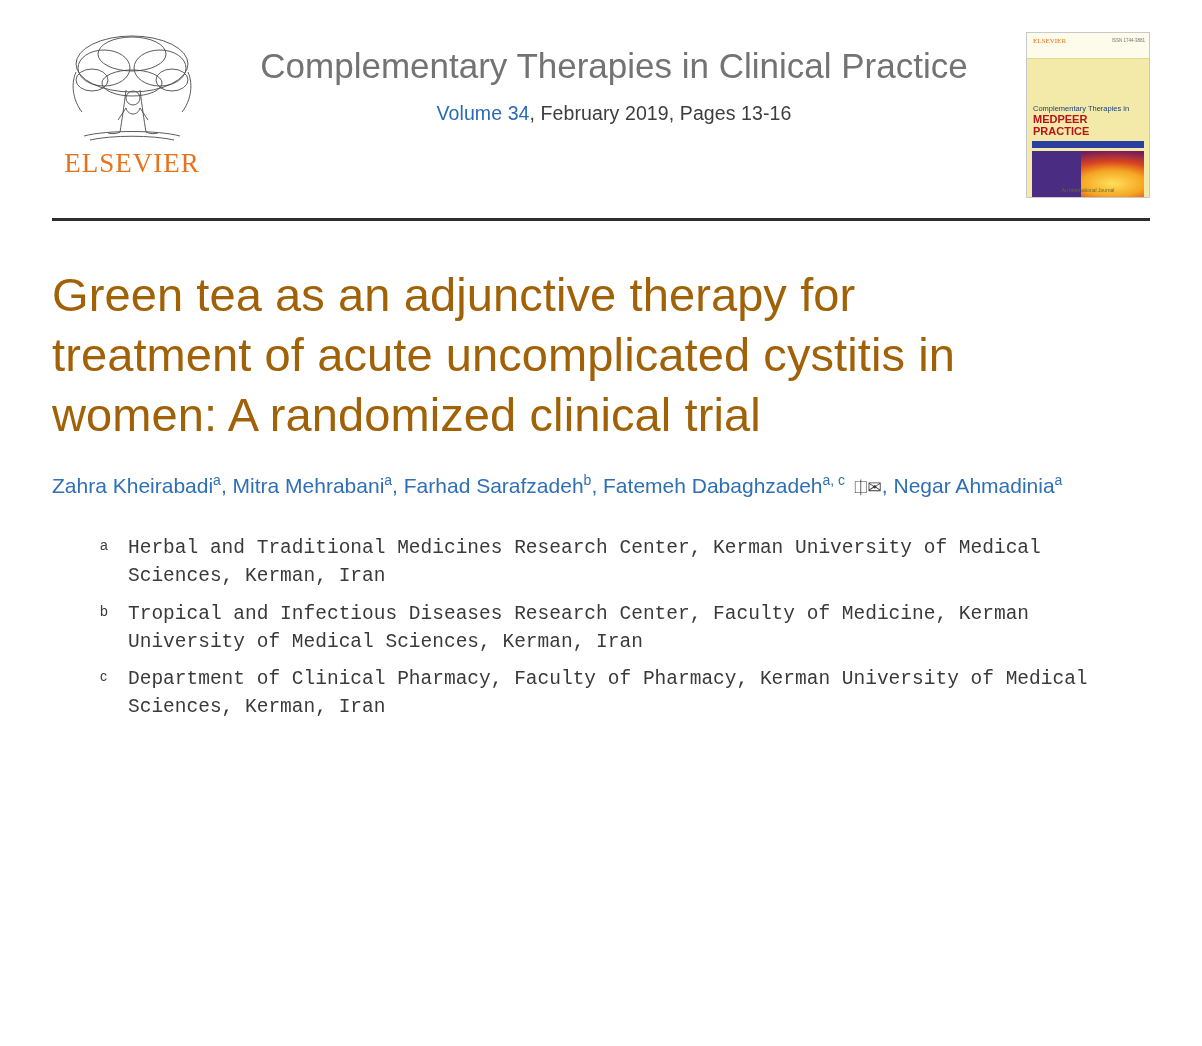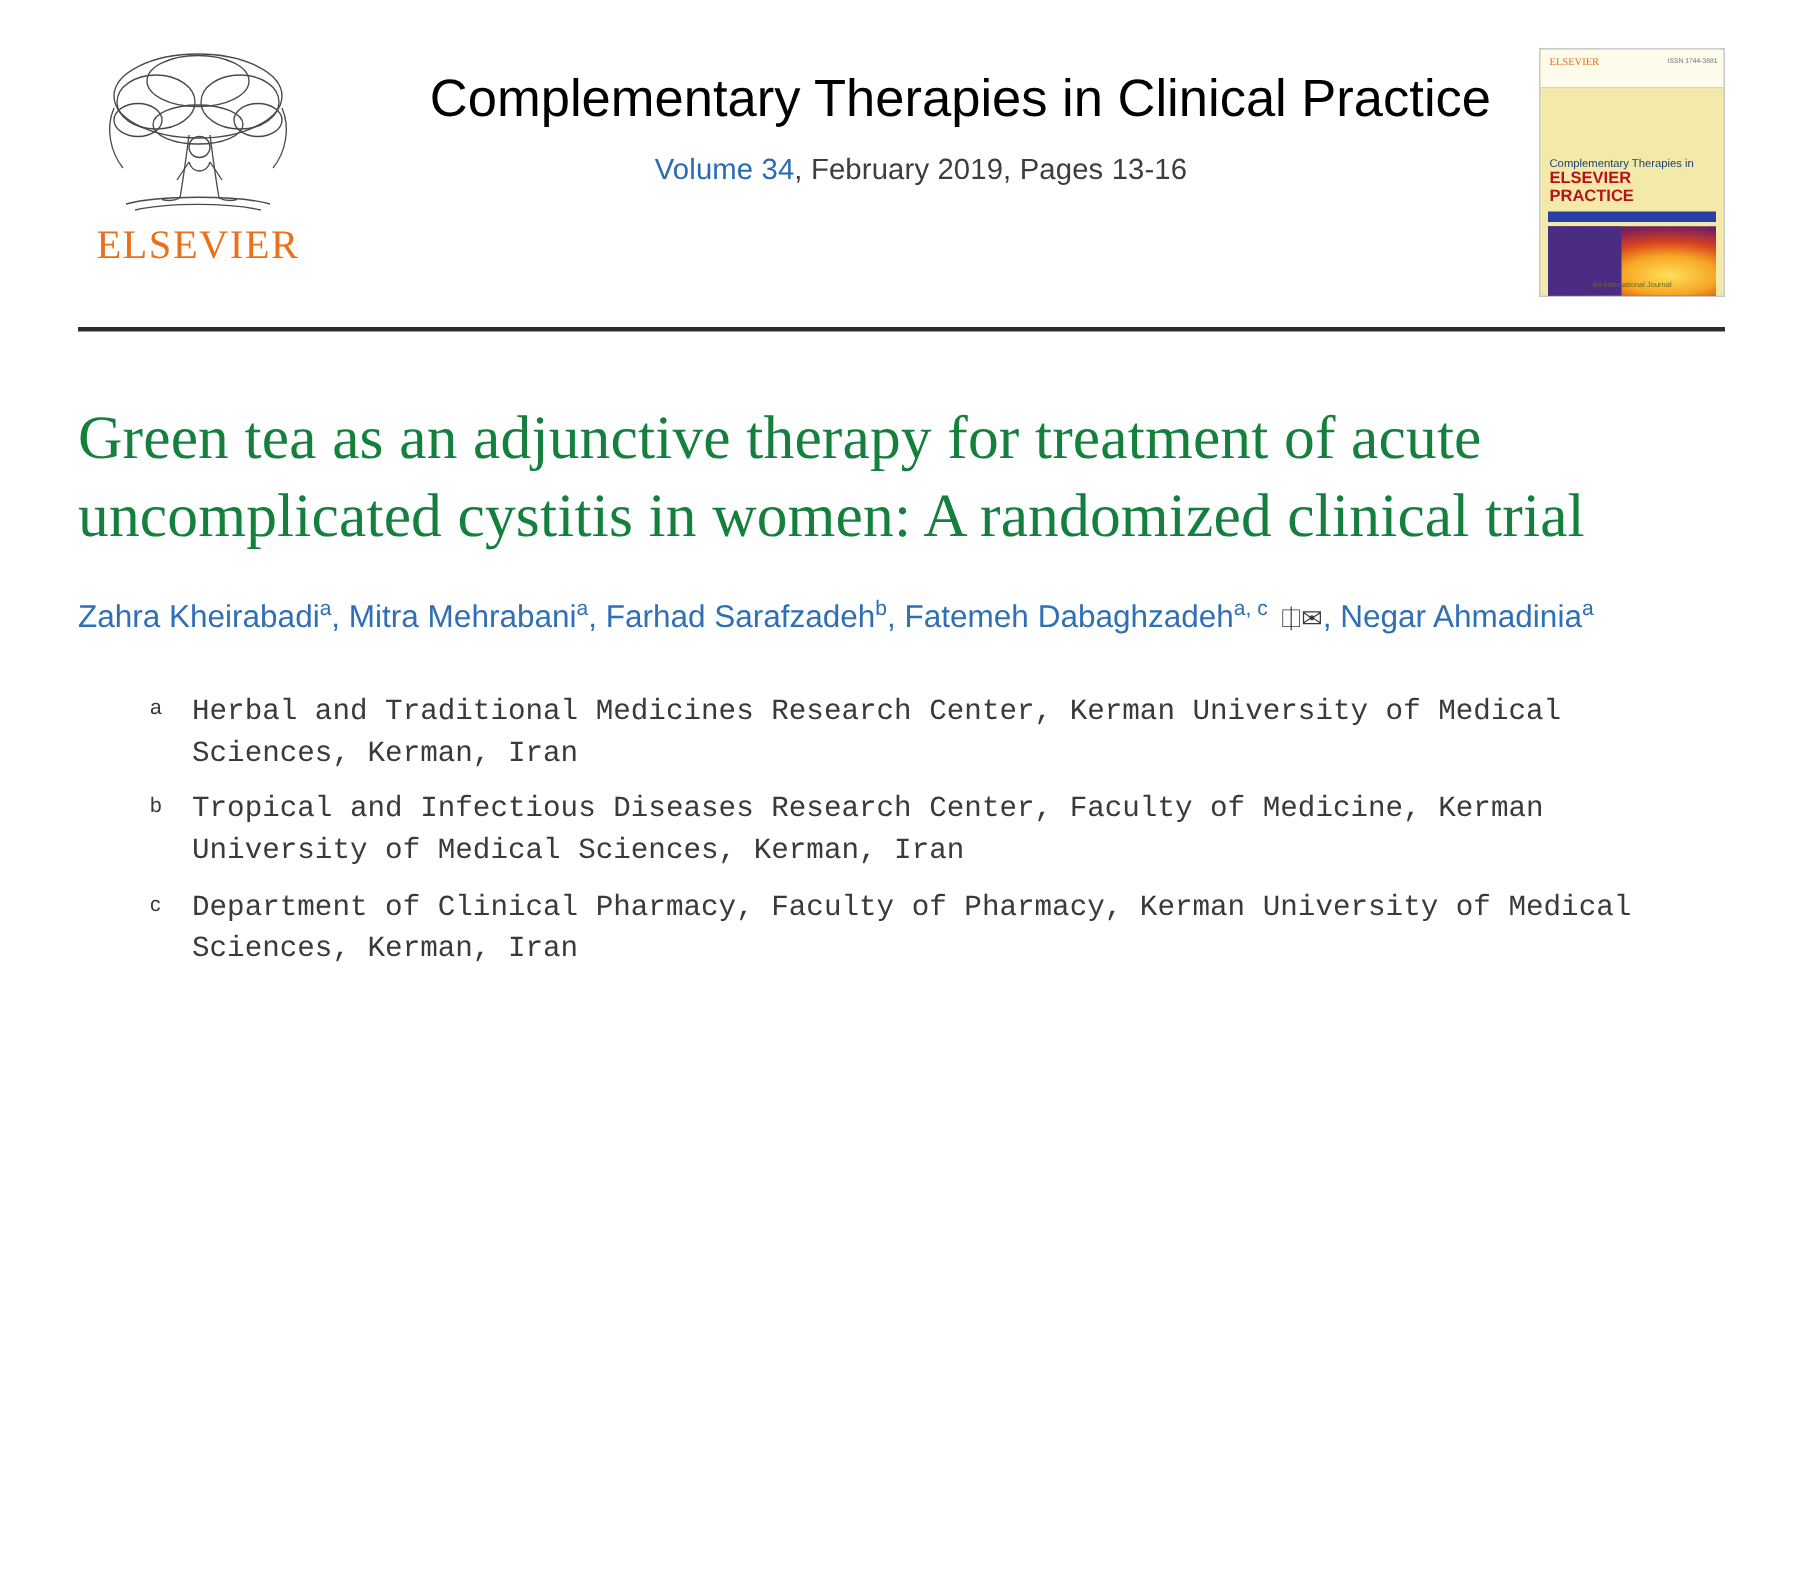--- a/index.html
+++ b/index.html
@@ -54,26 +54,25 @@
 
   .journal-block {
     flex: 1 1 auto;
     text-align: center;
     padding-top: 20px;
   }
   .journal-title {
     font-family: "Liberation Sans", sans-serif;
     font-size: 35px;
     font-weight: 400;
-    color: #000000;
+    color: #737373;
     line-height: 1.25;
     letter-spacing: 0px;
     margin: 0 auto;
     max-width: 760px;
-    text-align: right;
   }
   .volume-line {
     margin-top: 14px;
     font-size: 19.5px;
     color: #3d3d3d;
     letter-spacing: 0.1px;
   }
   .volume-link {
     color: #286ab5;
     text-decoration: none;
@@ -165,25 +164,25 @@
   }
 
   .rule {
     height: 3px;
     background: #2e2e2e;
     margin-top: 18px;
   }
 
   
   .article-title {
-    font-family: Liberation Serif, serif;
-    font-size: 41px;
+    font-family: Liberation Sans, sans-serif;
+    font-size: 47px;
     line-height: 1.28;
     font-weight: normal;
-    color: #15803d;
+    color: #a16207;
     margin: 44px 0 0 0;
     max-width: 1010px;
     letter-spacing: 0.1px;
   }
 
   
   .authors {
     margin-top: 24px;
     font-size: 21px;
     line-height: 1.62;
@@ -312,21 +311,21 @@
         <a class="volume-link" href="#">Volume 34</a><span>, February 2019, Pages 13-16</span>
       </div>
     </div>
 
     <div class="cover-thumb">
       <div class="cv-top">
         <span class="cv-els">ELSEVIER</span>
         <span class="cv-issn">ISSN 1744-3881</span>
       </div>
       <div class="cv-title1">Complementary Therapies in</div>
-      <div class="cv-title2">ELSEVIER PRACTICE</div>
+      <div class="cv-title2">MEDPEER PRACTICE</div>
       <div class="cv-bar"></div>
       <div class="cv-img"></div>
       <div class="cv-lines">
           <i></i>
           <i></i>
           <i></i>
         </div>
       <div class="cv-foot">An International Journal</div>
     </div>
   </div>

